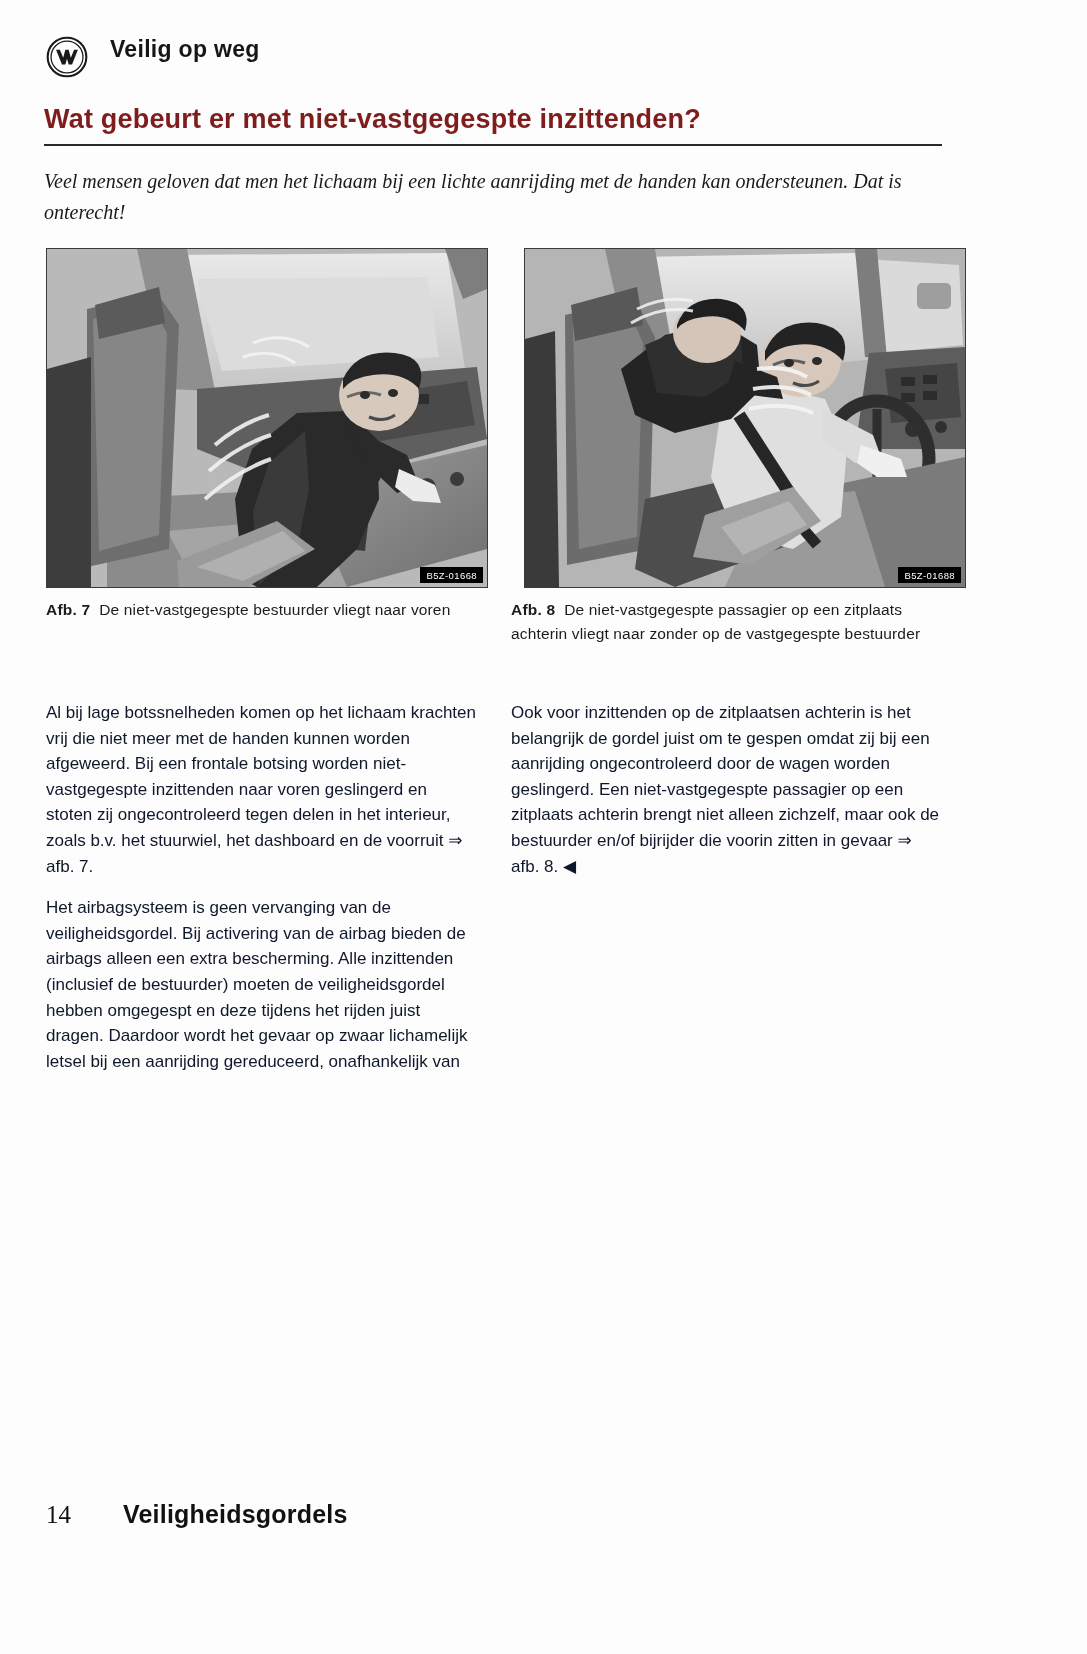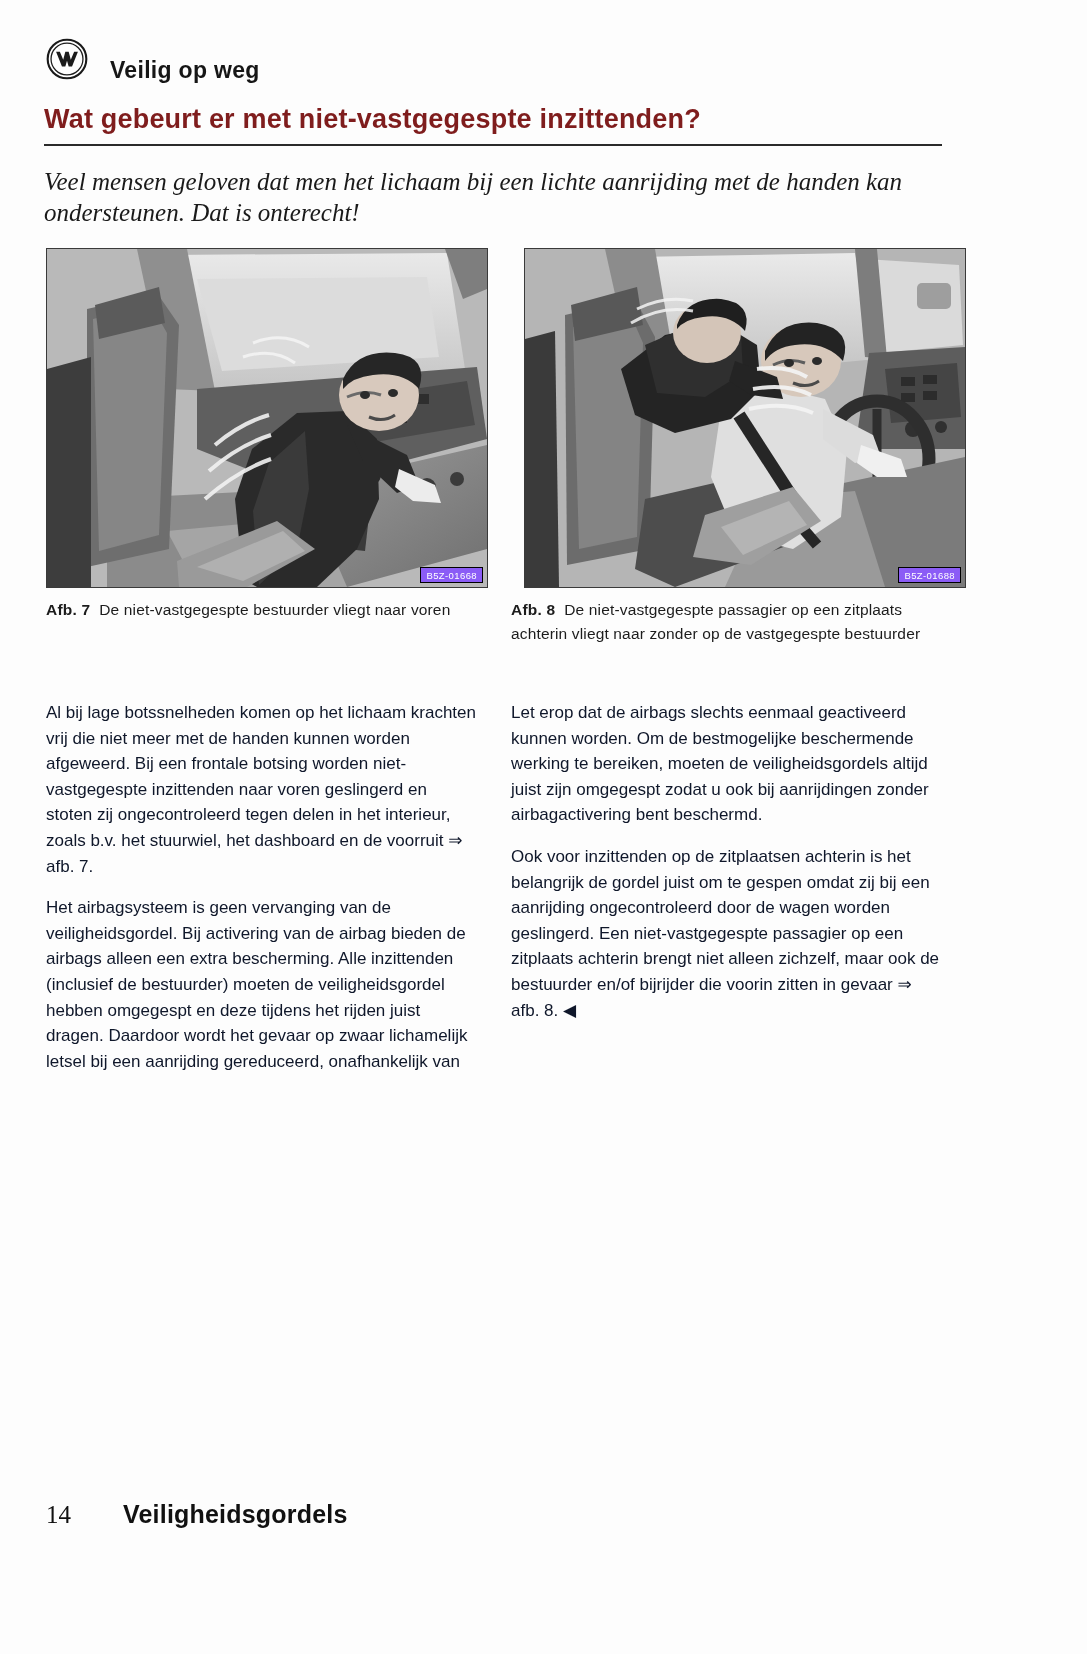--- a/index.html
+++ b/index.html
@@ -24,21 +24,21 @@
   }
 
   
   .header {
     position: absolute;
     left: 46px;
     top: 36px;
     width: 900px;
     height: 48px;
     display: flex;
-    align-items: flex-end;
+    align-items: flex-start;
     gap: 22px;
   }
   .vw-logo {
     width: 42px;
     height: 42px;
     flex: 0 0 auto;
   }
   .header-title {
     font-size: 23px;
     font-weight: 600;
@@ -67,21 +67,21 @@
   }
 
   
   .intro {
     position: absolute;
     left: 44px;
     top: 166px;
     width: 904px;
     font-family: "Liberation Serif", serif;
     font-style: italic;
-    font-size: 25px;
+    font-size: 20px;
     line-height: 31px;
     color: #1a1a1a;
   }
 
   
   .fig {
     position: absolute;
     top: 248px;
     width: 440px;
     height: 338px;
@@ -89,21 +89,21 @@
     background: #cfcfcf;
     overflow: hidden;
   }
   .fig-left { left: 46px; }
   .fig-right { left: 500px; margin-left: 24px; }
 
   .fig-code {
     position: absolute;
     right: 4px;
     bottom: 4px;
-    background: #8b5cf6;
+    background: #000000;
     color: #ffffff;
     font-family: "Liberation Sans", sans-serif;
     font-size: 9.5px;
     letter-spacing: 0.4px;
     padding: 2px 5px 1px 5px;
     border: 1px solid #000;
     z-index: 9;
   }
 
   
@@ -346,21 +346,20 @@
   <div class="caption caption-right">
     <span class="lbl">Afb. 8</span><span class="txt">De niet-vastgegespte passagier op een zitplaats achterin vliegt naar zonder op de vastgegespte bestuurder</span>
   </div>
 
   <div class="col col-left">
     <p>Al bij lage botssnelheden komen op het lichaam krachten vrij die niet meer met de handen kunnen worden afgeweerd. Bij een frontale botsing worden niet-vastgegespte inzittenden naar voren geslingerd en stoten zij ongecontroleerd tegen delen in het interieur, zoals b.v. het stuurwiel, het dashboard en de voorruit ⇒ afb. 7.</p>
     <p>Het airbagsysteem is geen vervanging van de veiligheidsgordel. Bij activering van de airbag bieden de airbags alleen een extra bescherming. Alle inzittenden (inclusief de bestuurder) moeten de veiligheidsgordel hebben omgegespt en deze tijdens het rijden juist dragen. Daardoor wordt het gevaar op zwaar lichamelijk letsel bij een aanrijding gereduceerd, onafhankelijk van</p>
   </div>
 
   <div class="col col-right">
-    <p>Let erop dat de airbags slechts eenmaal geactiveerd kunnen worden. Om de bestmogelijke beschermende werking te bereiken, moeten de veiligheidsgordels altijd juist zijn omgegespt zodat u ook bij aanrijdingen zonder airbagactivering bent beschermd.</p>
     <p>Ook voor inzittenden op de zitplaatsen achterin is het belangrijk de gordel juist om te gespen omdat zij bij een aanrijding ongecontroleerd door de wagen worden geslingerd. Een niet-vastgegespte passagier op een zitplaats achterin brengt niet alleen zichzelf, maar ook de bestuurder en/of bijrijder die voorin zitten in gevaar ⇒ afb. 8. ◀</p>
   </div>
 
   <div class="footer">
     <span class="page-num">14</span>
     <span class="footer-title">Veiligheidsgordels</span>
   </div>
 
 </div>
 

